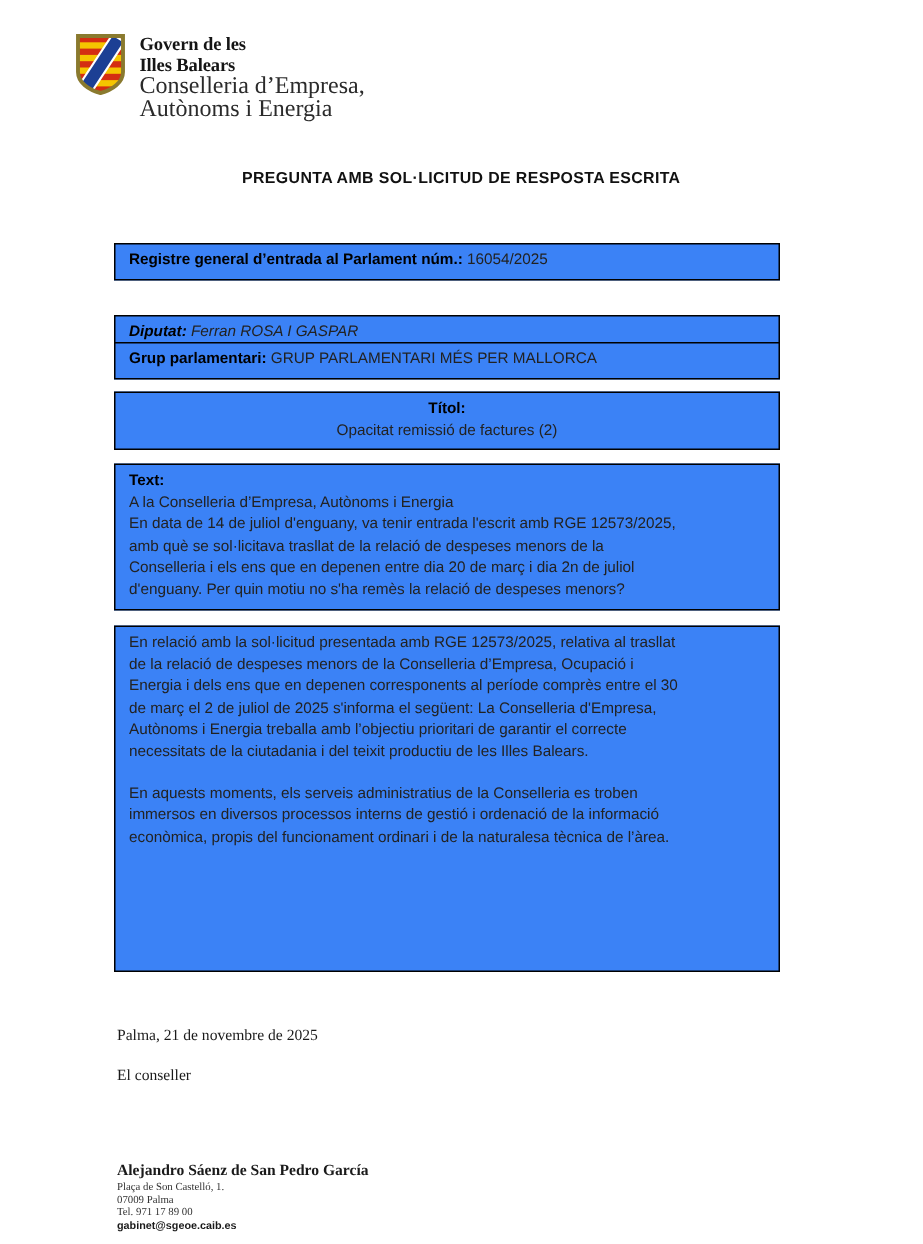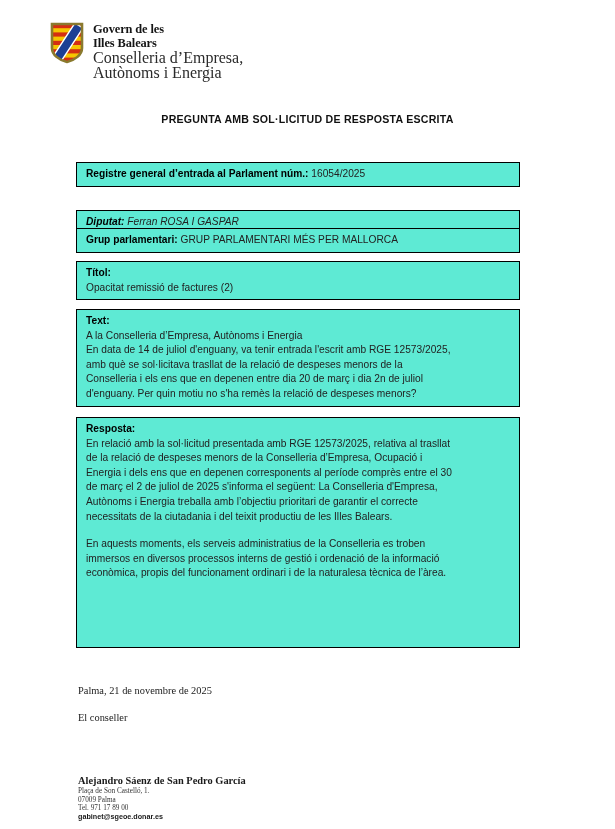--- a/index.html
+++ b/index.html
@@ -65,36 +65,36 @@
     color: #111;
   }
 
   
   .box {
     position: absolute;
     left: 76px;
     width: 444px;
     box-sizing: border-box;
     border: 1.2px solid #000;
-    background: #5eead4;
+    background: #3b82f6;
     padding: 4px 9px 4px 9px;
     font-size: 10.2px;
     line-height: 14.6px;
     color: #222;
   }
   .box b, .box .lbl {
     font-weight: bold;
     color: #000;
   }
   .box .line { white-space: nowrap; }
 
   #box-registre { top: 162px; }
   #box-diputat  { top: 210px; font-style: italic; }
   #box-grup     { top: 228px; }
-  #box-titol    { top: 261px; }
+  #box-titol    { top: 261px; text-align: center; }
   #box-text     { top: 309px; }
   #box-resposta { top: 417px; height: 231px; }
 
   .spacer-para { height: 13px; }
 
   
   .sig {
     position: absolute;
     left: 78px;
     font-family: "Liberation Serif", serif;
@@ -179,35 +179,34 @@
 <div class="box" id="box-text">
   <div class="lbl">Text:</div>
   <div>A la Conselleria d’Empresa, Autònoms i Energia</div>
   <div>En data de 14 de juliol d'enguany, va tenir entrada l'escrit amb RGE 12573/2025,</div>
   <div>amb què se sol·licitava trasllat de la relació de despeses menors de la</div>
   <div>Conselleria i els ens que en depenen entre dia 20 de març i dia 2n de juliol</div>
   <div>d'enguany. Per quin motiu no s'ha remès la relació de despeses menors?</div>
 </div>
 
 <div class="box" id="box-resposta">
-  <div class="lbl">Resposta:</div>
   <div>En relació amb la sol·licitud presentada amb RGE 12573/2025, relativa al trasllat</div>
   <div>de la relació de despeses menors de la Conselleria d’Empresa, Ocupació i</div>
   <div>Energia i dels ens que en depenen corresponents al període comprès entre el 30</div>
   <div>de març el 2 de juliol de 2025 s'informa el següent: La Conselleria d'Empresa,</div>
   <div>Autònoms i Energia treballa amb l’objectiu prioritari de garantir el correcte</div>
   <div>necessitats de la ciutadania i del teixit productiu de les Illes Balears.</div>
   <div class="spacer-para"></div>
   <div>En aquests moments, els serveis administratius de la Conselleria es troben</div>
   <div>immersos en diversos processos interns de gestió i ordenació de la informació</div>
   <div>econòmica, propis del funcionament ordinari i de la naturalesa tècnica de l’àrea.</div>
 </div>
 
 <div class="sig" id="sig-place">Palma, 21 de novembre de 2025</div>
 <div class="sig" id="sig-role">El conseller</div>
 <div class="sig" id="sig-name">Alejandro Sáenz de San Pedro García</div>
 
 <div class="addr" id="addr-block">
   <div>Plaça de Son Castelló, 1.</div>
   <div>07009 Palma</div>
   <div>Tel. 971 17 89 00</div>
-  <div class="email">gabinet@sgeoe.donar.es</div>
+  <div class="email">gabinet@sgeoe.caib.es</div>
 </div>
 
 </body></html>

